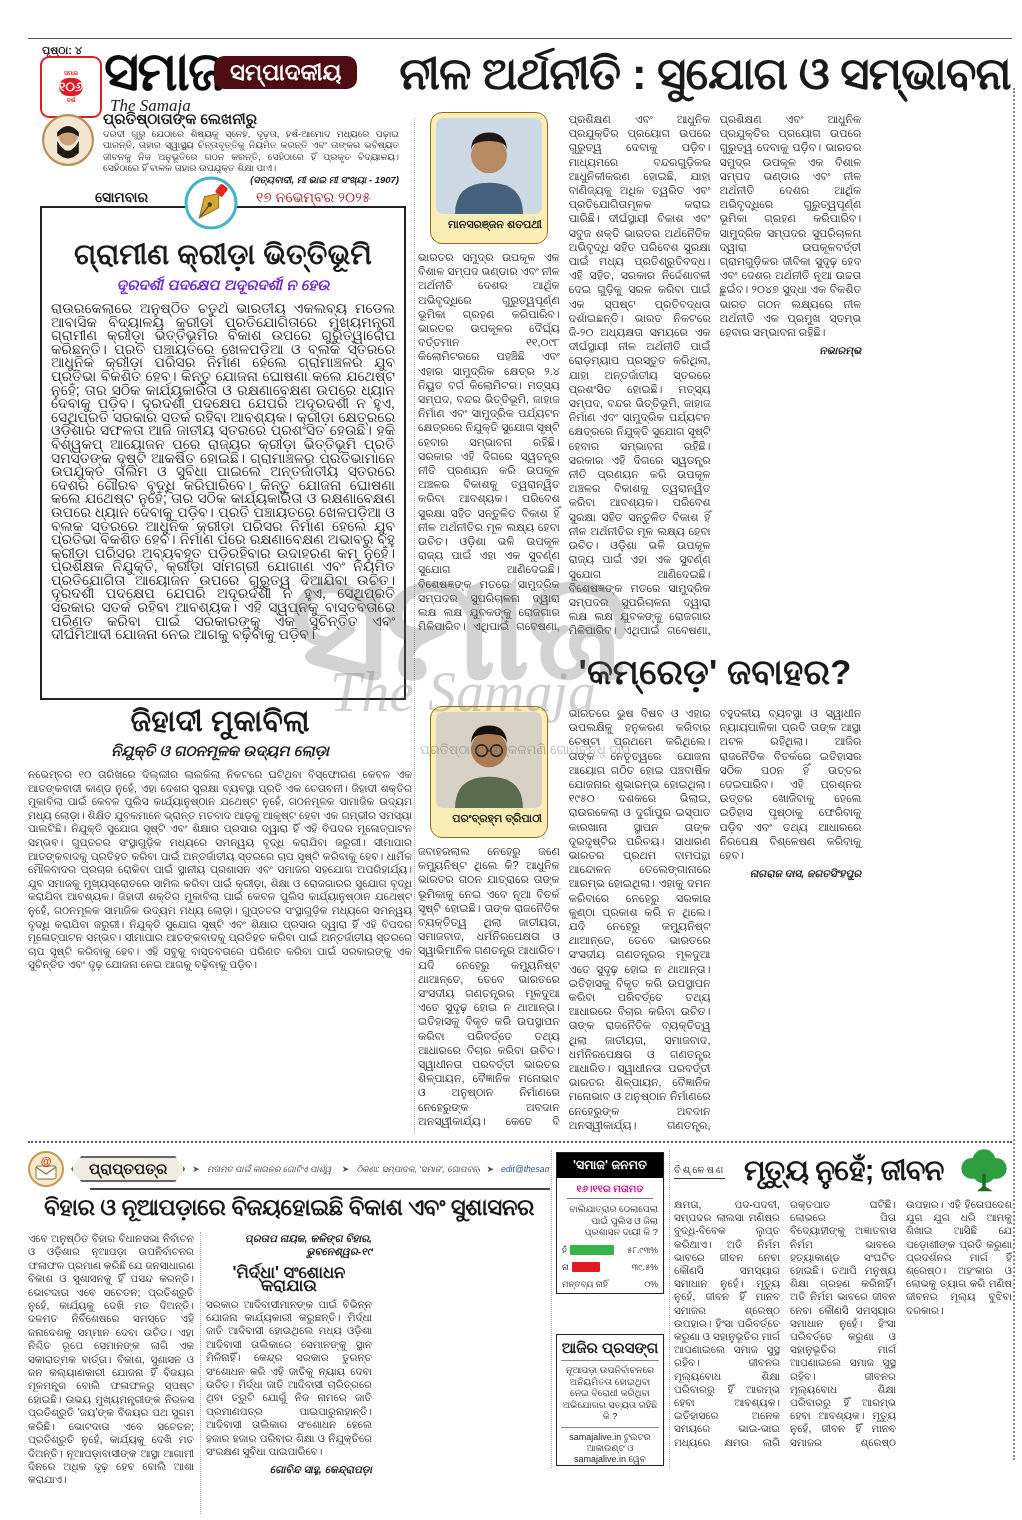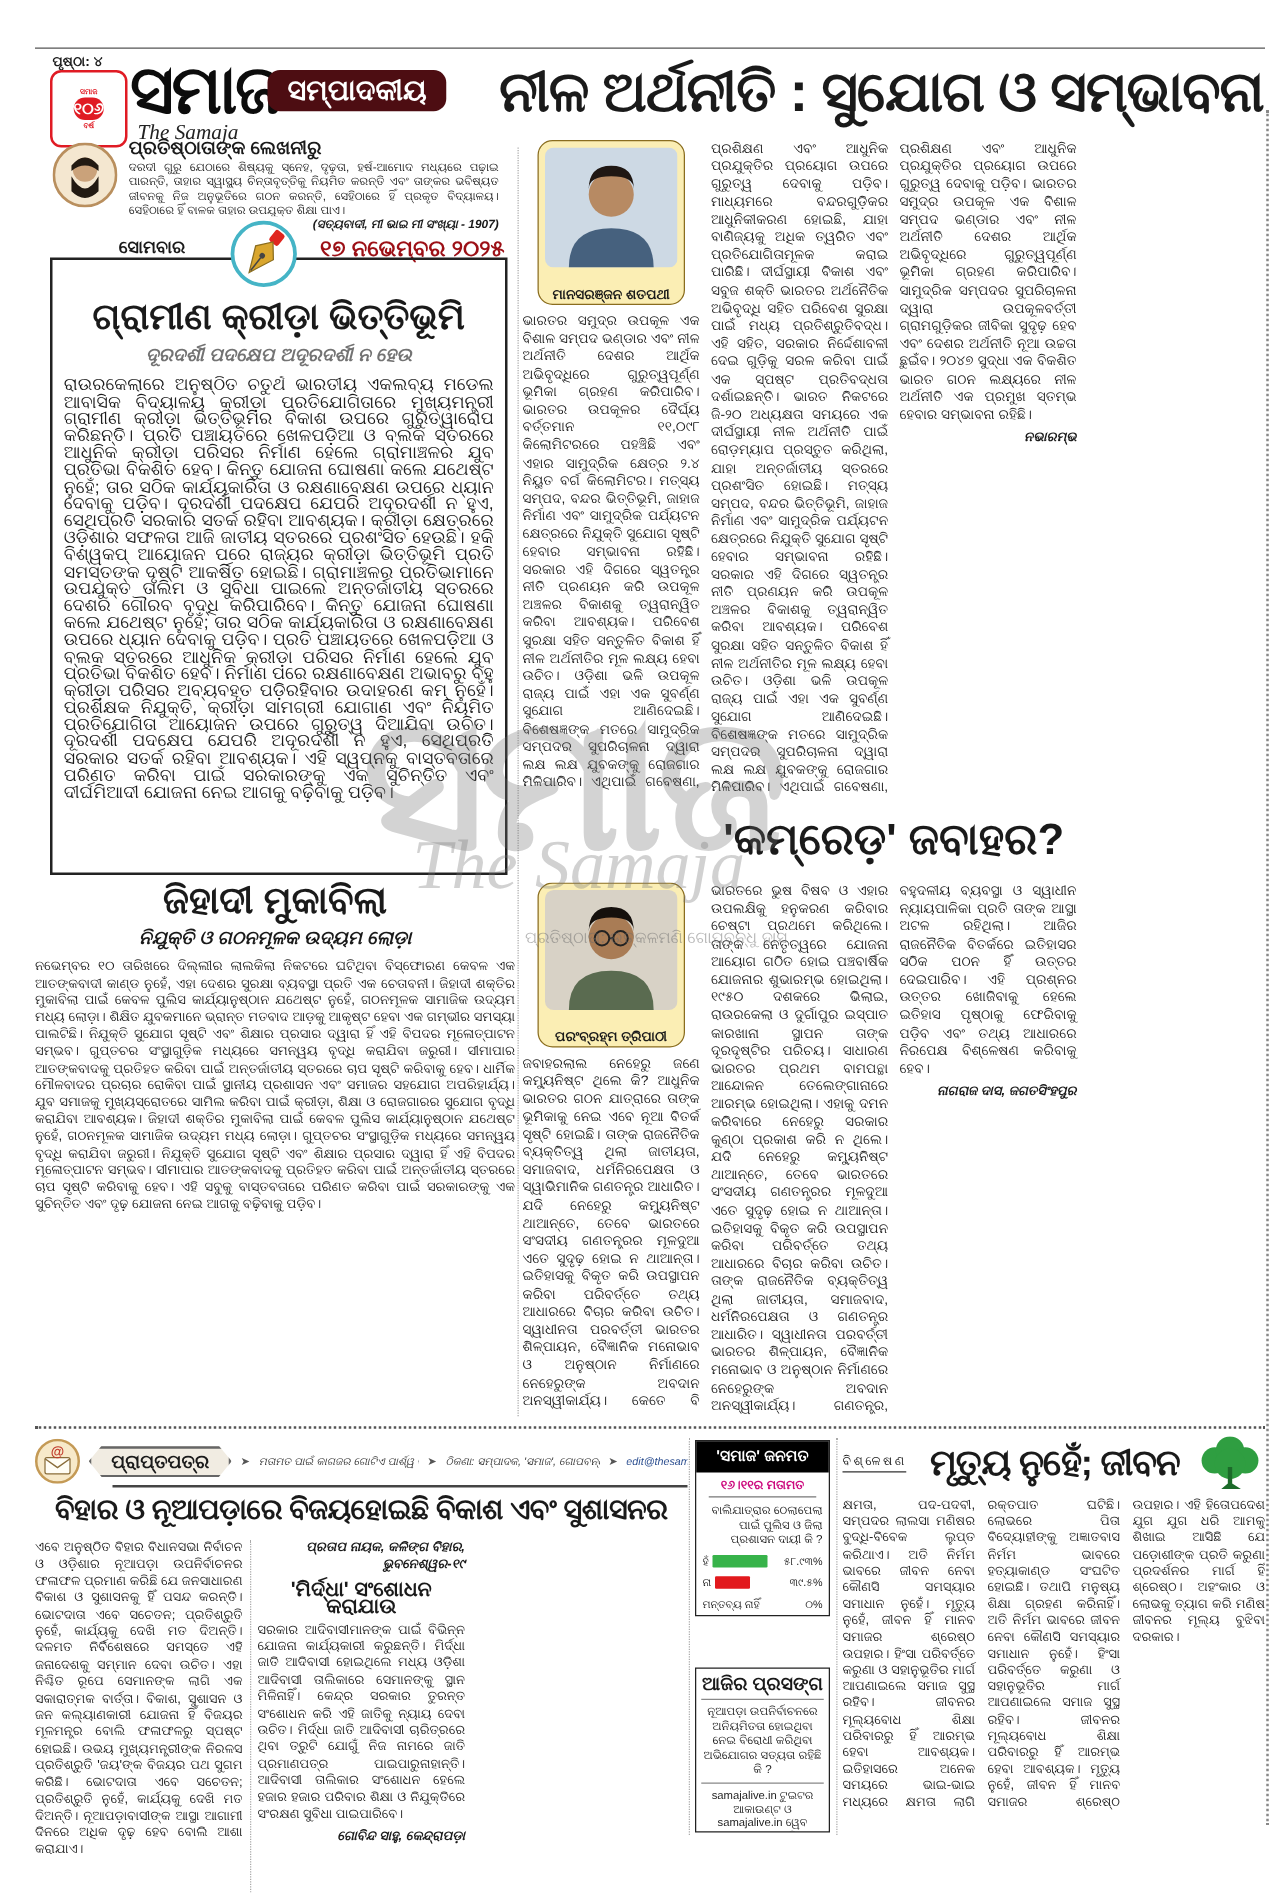--- a/index.html
+++ b/index.html
@@ -26,43 +26,43 @@
       font-weight:bold;border-radius:10px;padding:3px 16px;}
   
   .founder-photo{position:absolute;left:42px;top:114px;width:52px;height:52px;}
   .founder-heading{position:absolute;left:103px;top:110px;font-size:15px;font-weight:bold;}
   .founder-quote{position:absolute;left:103px;top:129px;width:296px;height:44px;font-size:9.3px;line-height:11.4px;
       text-align:justify;overflow:hidden;}
   .founder-attr{position:absolute;left:103px;top:174px;width:296px;font-size:9.5px;font-weight:bold;
       font-style:italic;text-align:right;}
   
   .day-label{position:absolute;left:95px;top:189px;font-size:14px;font-weight:bold;}
-  .date-label{position:absolute;left:256px;top:189px;font-size:18px;font-weight:bold;color:#9c1016;}
+  .date-label{position:absolute;left:256px;top:189px;font-size:14px;font-weight:normal;color:#9c1016;}
   .pen-icon{position:absolute;left:184px;top:176px;width:54px;height:54px;z-index:6;}
   
   .edbox{position:absolute;left:40px;top:206px;width:366px;height:494px;border:2px solid #222;
       padding:30px 9px 6px 9px;box-sizing:border-box;overflow:hidden;}
   .edbox h1{margin:0;text-align:center;font-size:29px;line-height:32px;}
-  .ed-sub{text-align:center;font-size:15px;font-weight:bold;font-style:italic;color:#737373;margin:6px 0 8px 0;}
+  .ed-sub{text-align:center;font-size:15px;font-weight:bold;font-style:italic;color:#6d28d9;margin:6px 0 8px 0;}
   .ed-body{font-size:14px;line-height:13.6px;text-align:justify;height:348px;overflow:hidden;}
   
   .jihadi{position:absolute;left:28px;top:704px;width:384px;height:432px;overflow:hidden;}
   .jihadi h1{margin:0;text-align:center;font-size:30px;line-height:34px;}
   .ji-sub{text-align:center;font-size:15px;font-weight:bold;font-style:italic;margin:4px 0 8px 0;}
   .ji-body{font-size:10.6px;line-height:13.6px;text-align:justify;height:340px;overflow:hidden;}
   
   .art1-headline{position:absolute;left:398px;top:44px;width:614px;font-size:45px;font-weight:bold;
       text-align:center;letter-spacing:-1px;line-height:60px;}
   .cols{position:absolute;text-align:justify;font-size:11px;line-height:14.2px;column-fill:auto;overflow:hidden;}
   .art1-cols{left:418px;top:112px;width:594px;height:528px;column-count:4;column-gap:9px;}
   .art2-cols{left:418px;top:706px;width:594px;height:430px;column-count:4;column-gap:9px;}
   .photocard{width:118px;height:132px;background:#fbeeb4;border:1.5px solid #8a6d1f;border-radius:12px;
       padding:5px 5px 2px 5px;box-sizing:border-box;margin:0 auto 6px auto;break-inside:avoid;}
   .photocard svg{width:100%;height:96px;border-radius:7px;display:block;}
-  .photocard .pname{font-size:11px;font-weight:bold;text-align:center;margin-top:15px;}
+  .photocard .pname{font-size:11px;font-weight:bold;text-align:right;margin-top:3px;}
   .signature{display:block;text-align:right;font-style:italic;font-weight:bold;font-size:10.5px;margin-top:4px;}
   .art2-headline{position:absolute;left:418px;top:646px;width:594px;font-size:35px;font-weight:bold;
       text-align:center;line-height:52px;z-index:3;}
   
   .wm{position:absolute;z-index:4;pointer-events:none;color:rgba(110,110,110,0.30);}
   .wm-big{left:290px;top:540px;font-size:150px;font-weight:bold;letter-spacing:-4px;}
   .wm-script{left:330px;top:660px;font-size:56px;font-style:italic;
       font-family:"Liberation Serif","DejaVu Serif",serif;color:rgba(120,120,120,0.34);}
   .wm-small{left:420px;top:742px;font-size:13px;color:rgba(110,110,110,0.5);}
   

